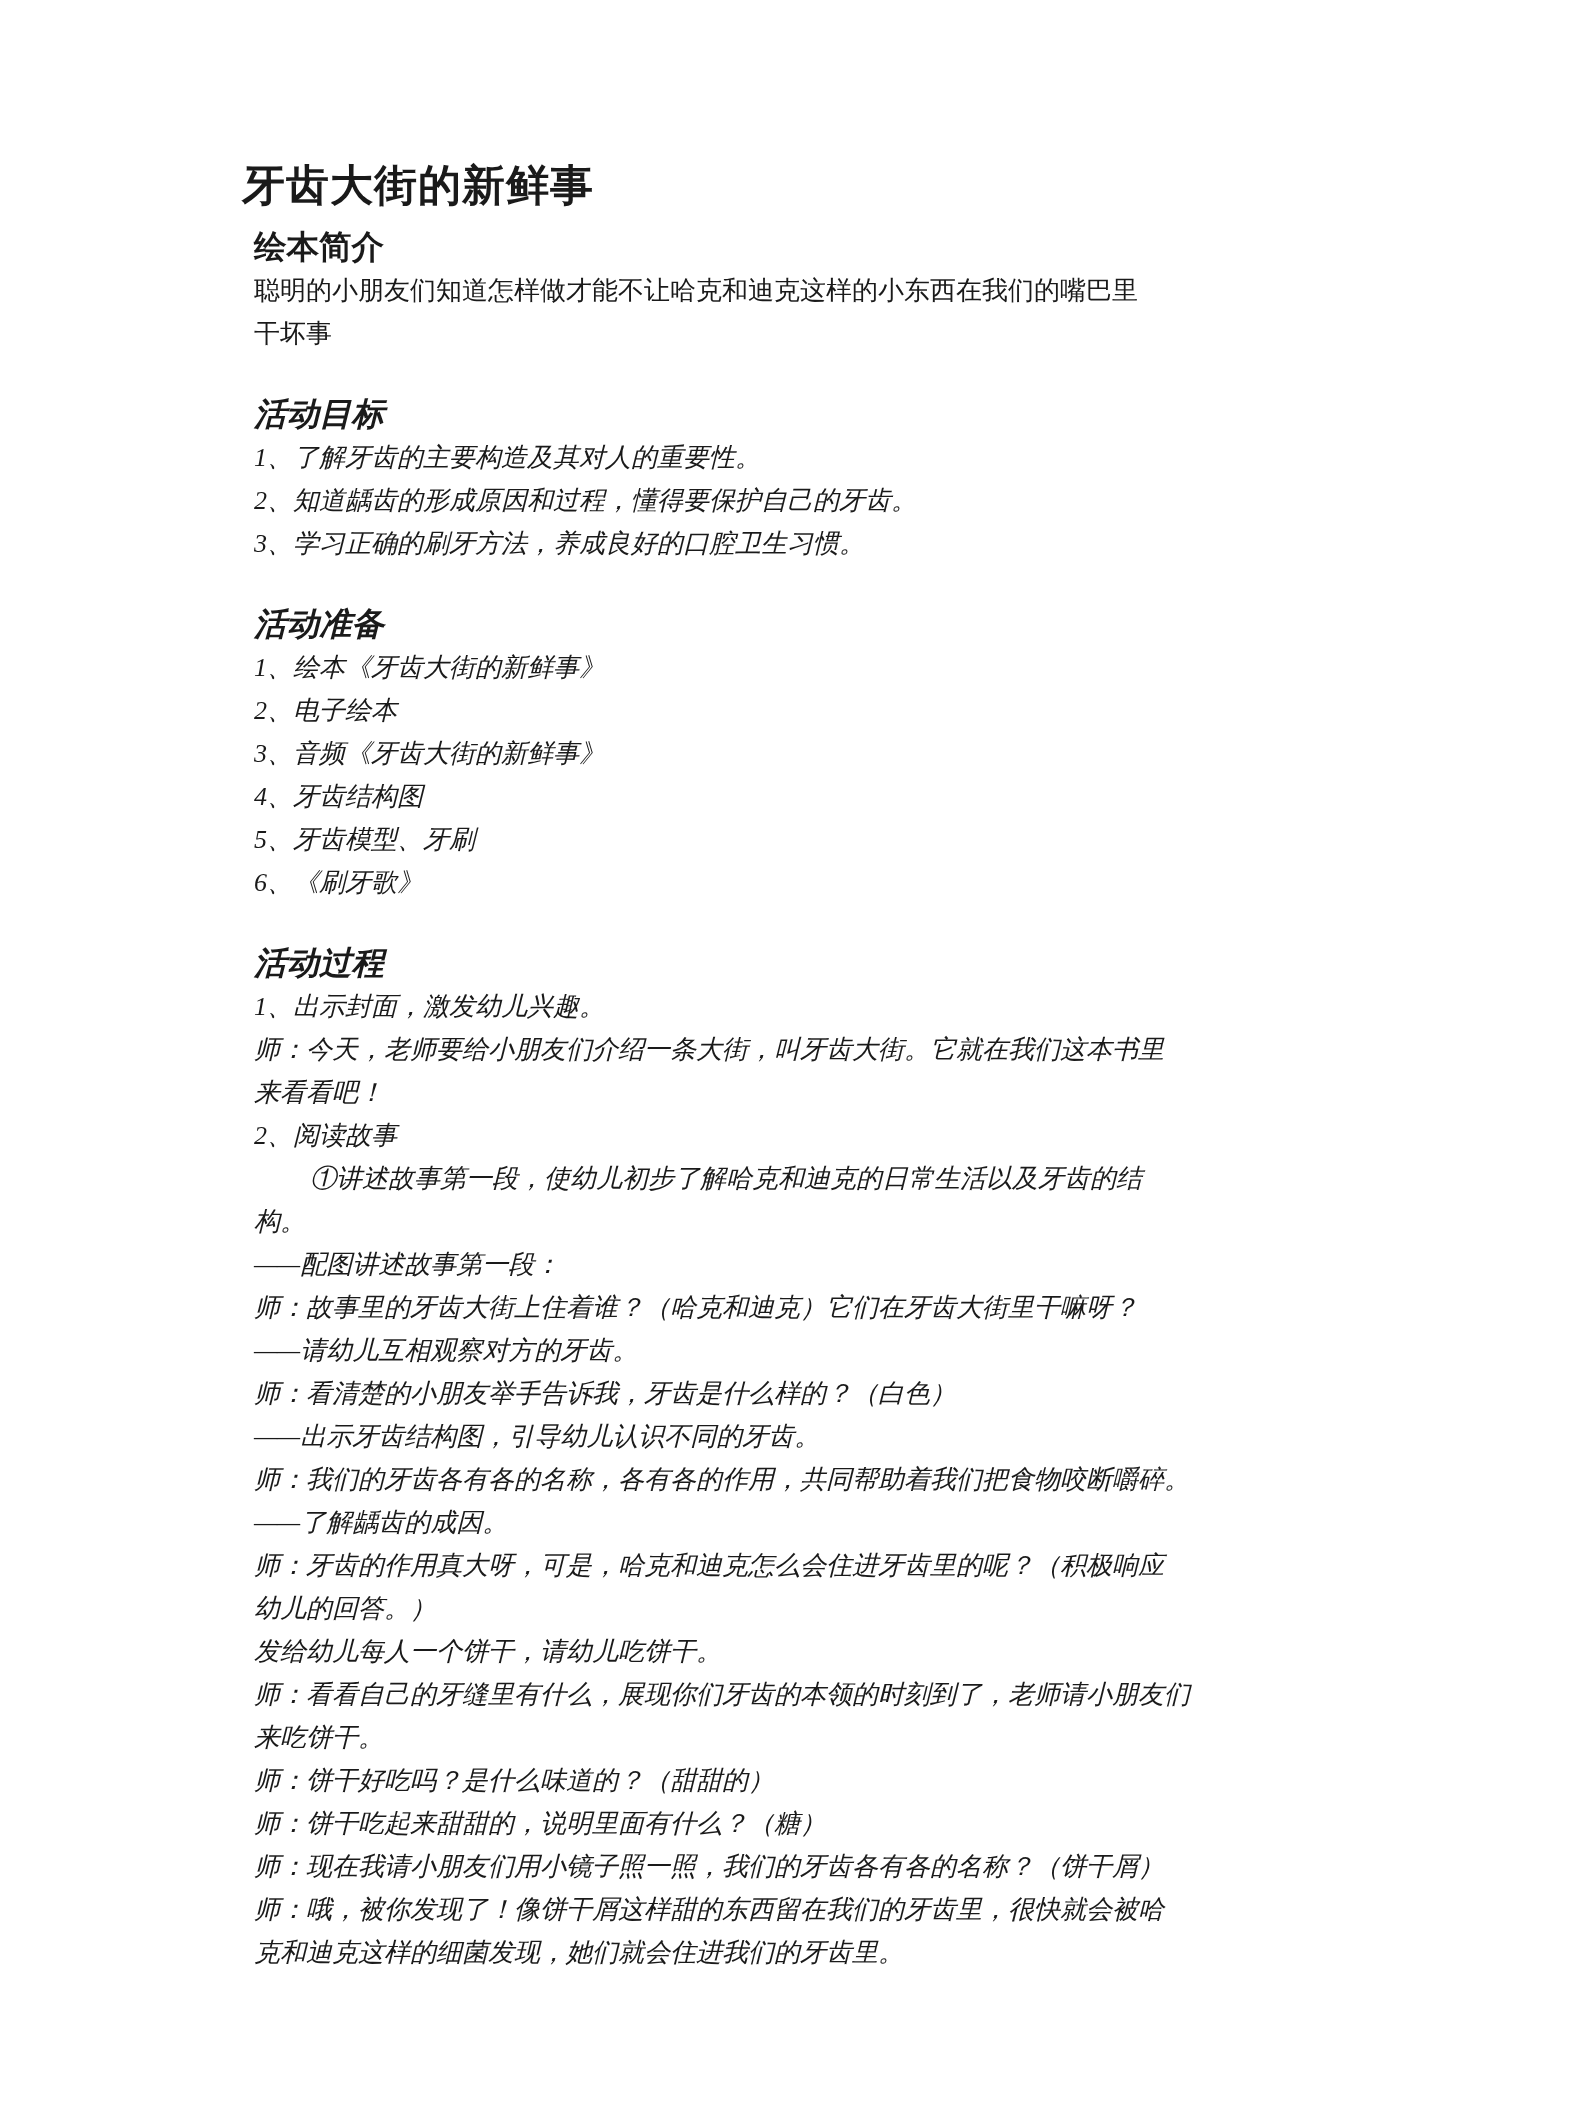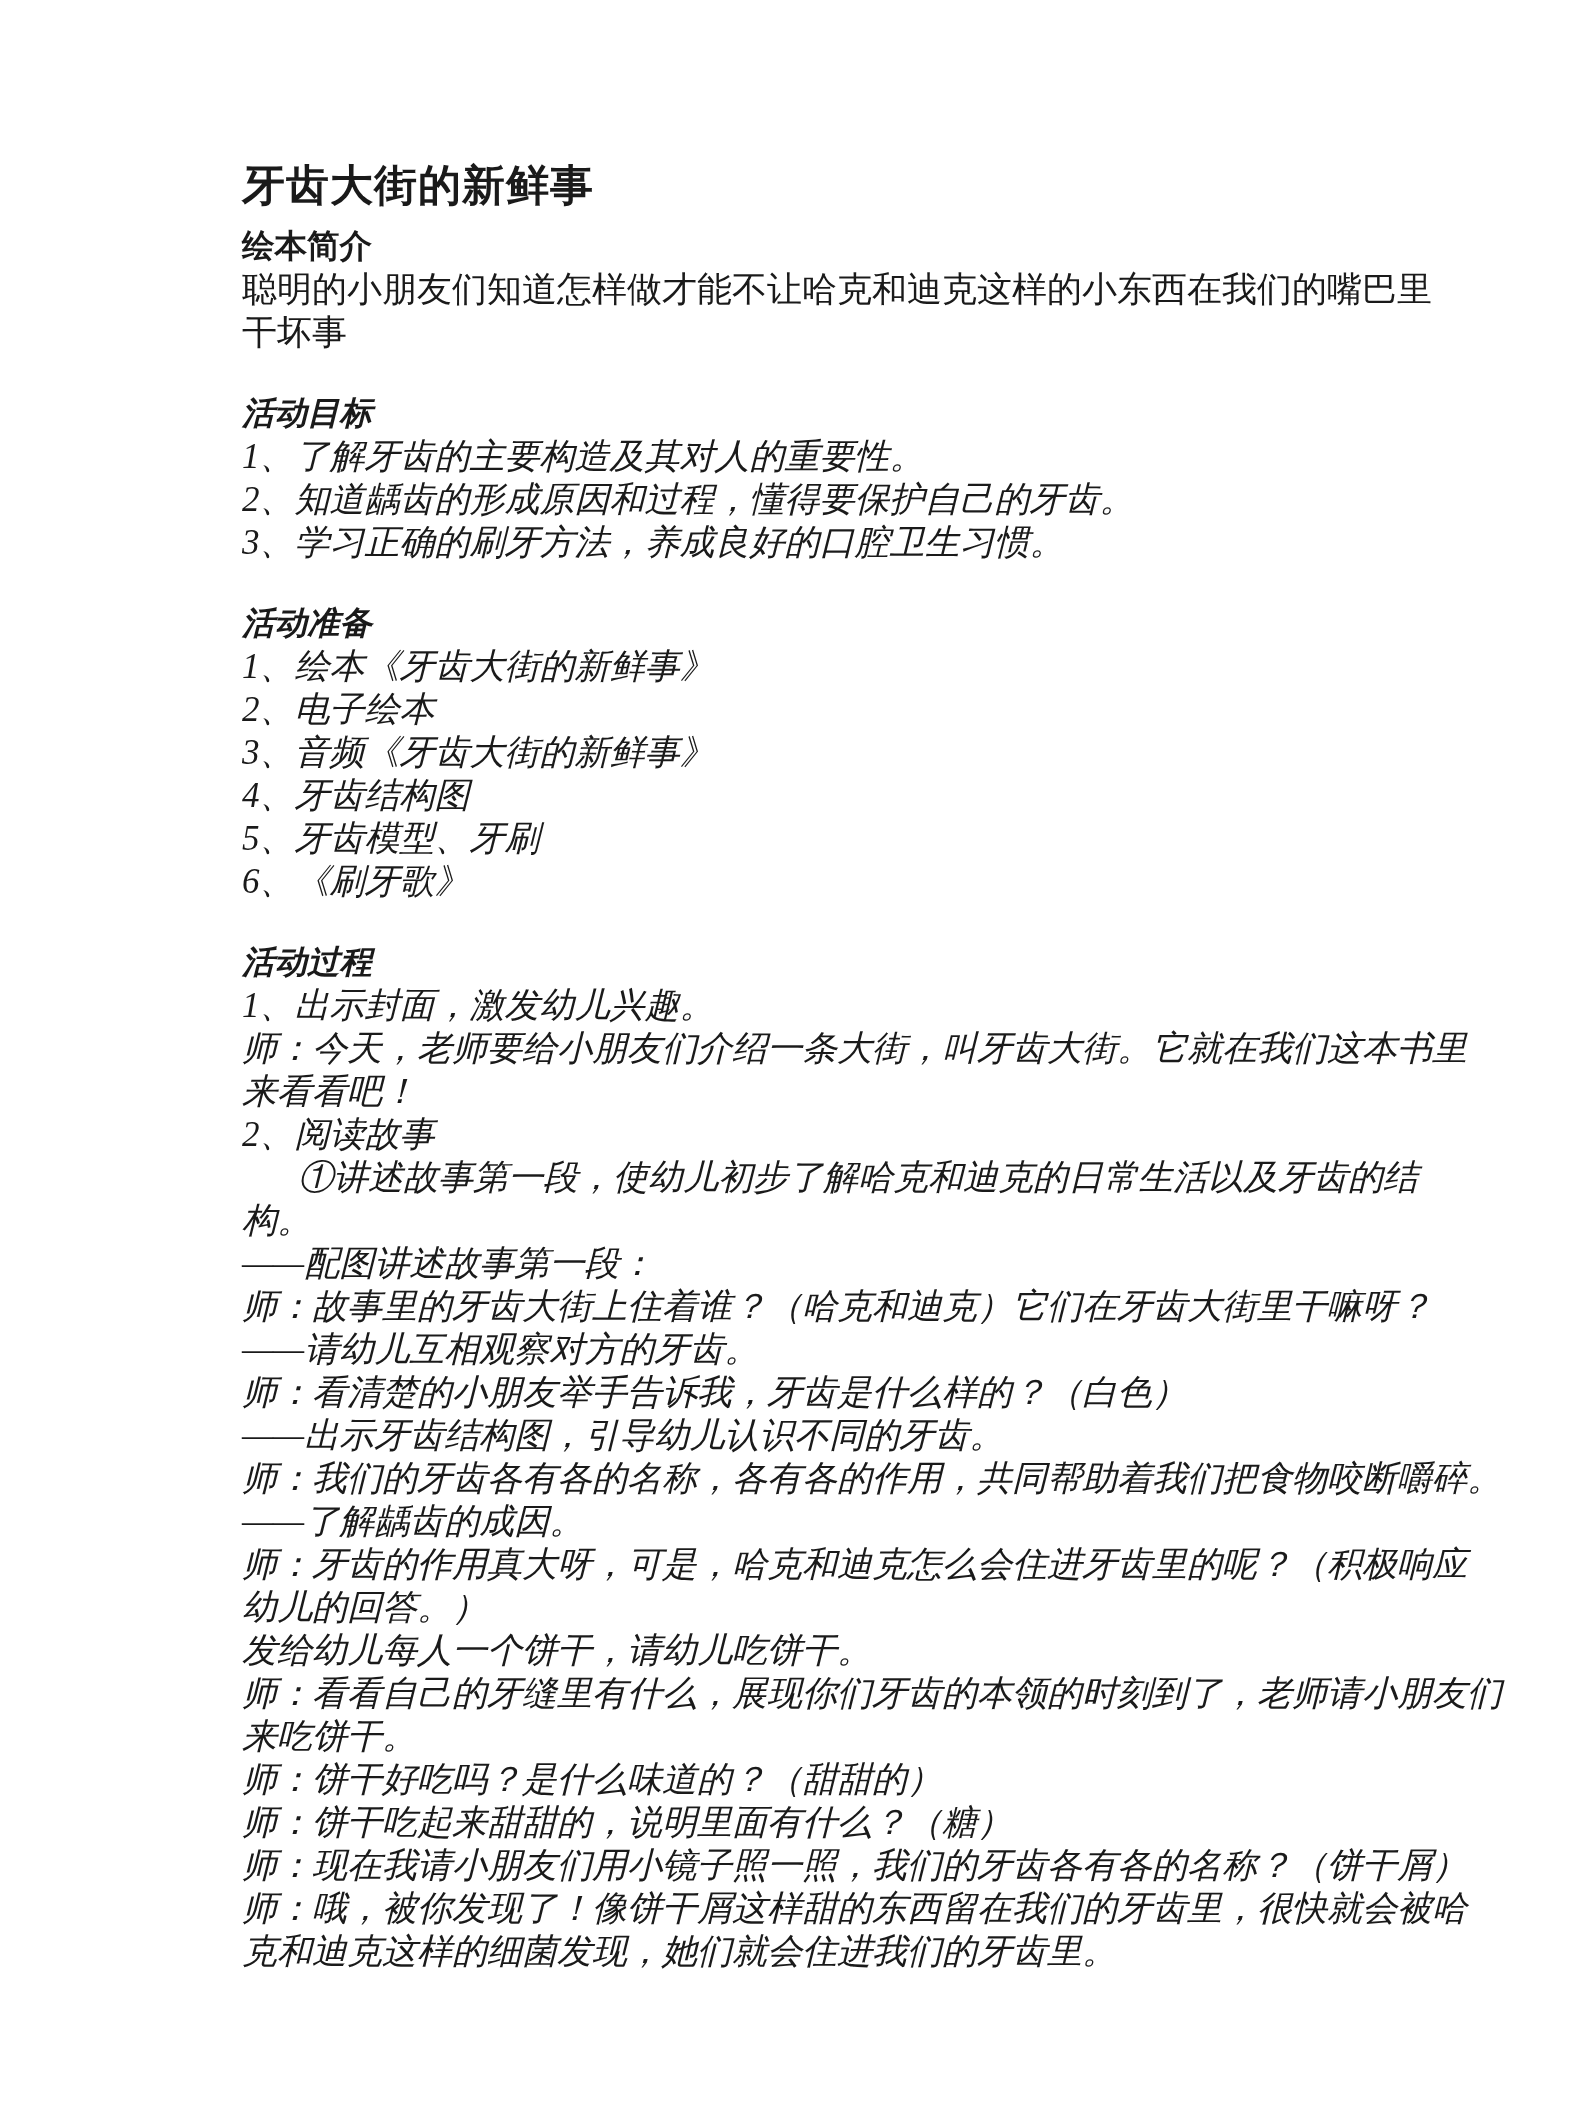--- a/index.html
+++ b/index.html
@@ -19,32 +19,32 @@
   }
   .doc-title {
     margin: 0 0 11px 0;
     font-size: 43px;
     font-weight: 700;
     line-height: 57px;
     text-align: left;
     white-space: nowrap;
     letter-spacing: 1px;
   }
-  .section { margin: 0; }
+  .section { margin: 12px; }
   .section + .section { margin-top: 38px; font-style: italic; }
   .heading {
     margin: 0;
     font-size: 32.5px;
     font-weight: 700;
     line-height: 43px;
     white-space: nowrap;
   }
   .line {
     margin: 0;
-    font-size: 35px;
+    font-size: 26px;
     font-weight: 400;
     line-height: 43px;
     white-space: nowrap;
   }
   .line.indent { padding-left: 56px; }
 </style>
 </head>
 <body>
 
 <div class="page">

